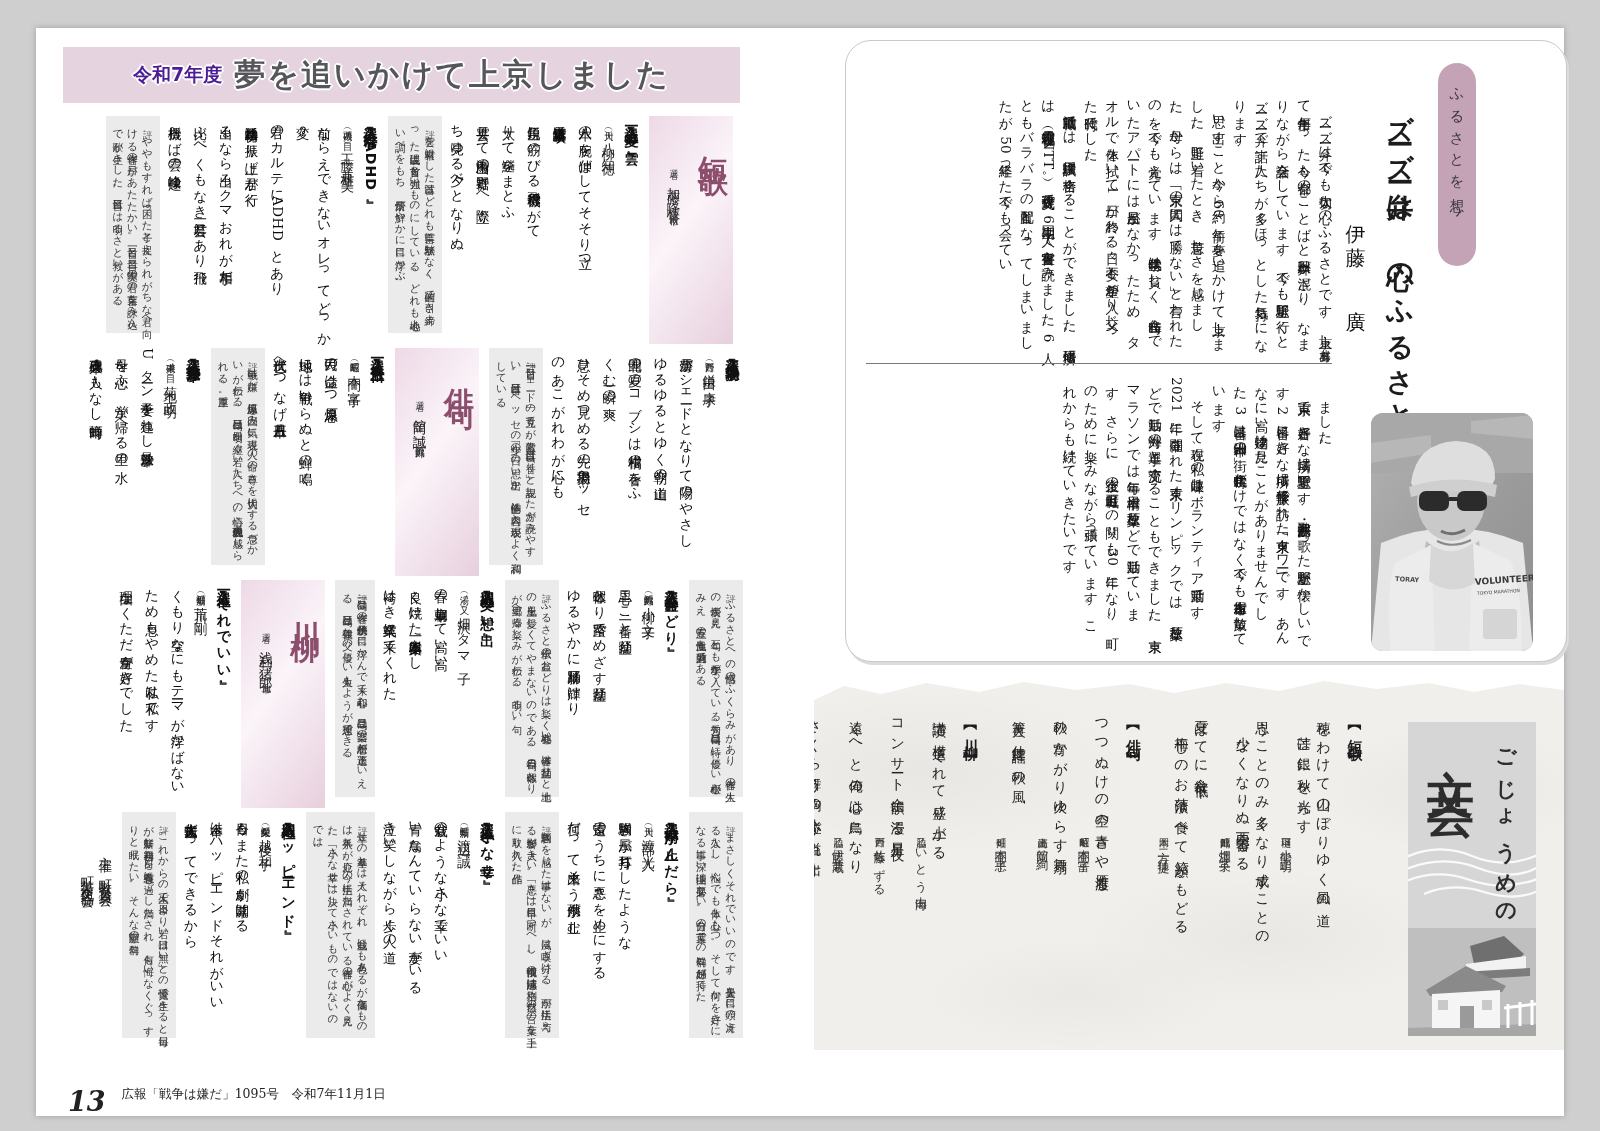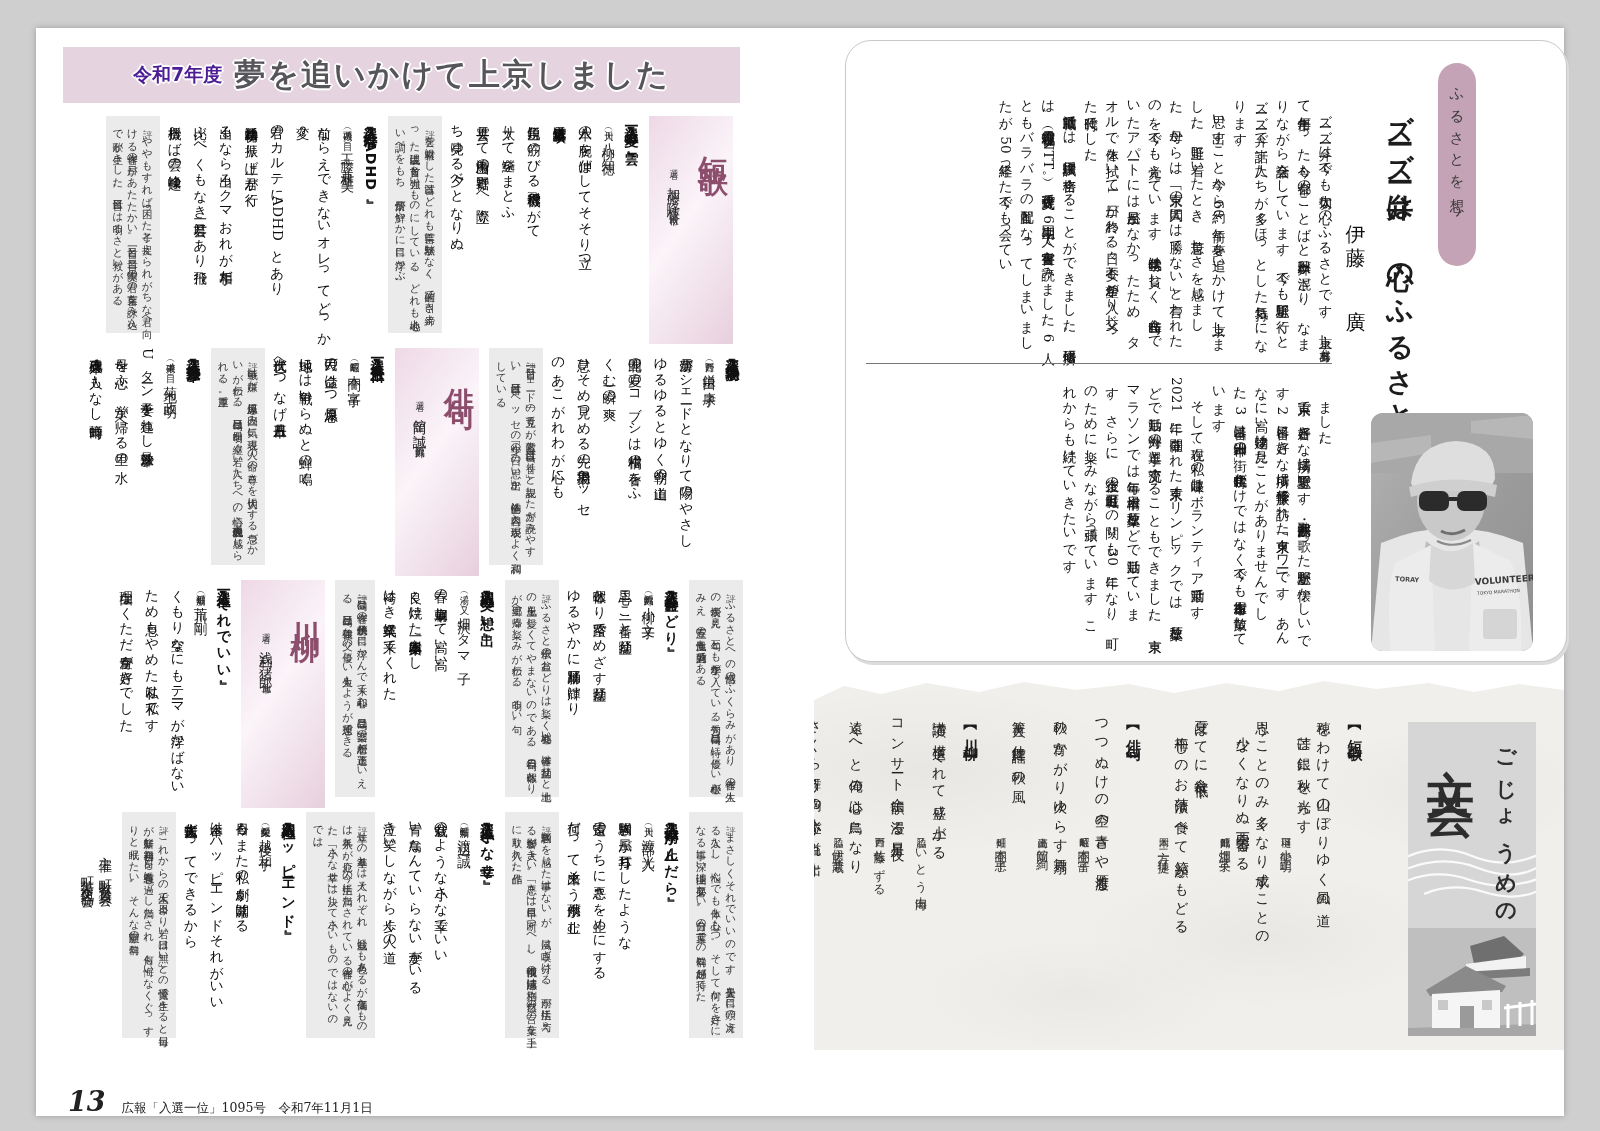--- a/index.html
+++ b/index.html
@@ -31,21 +31,21 @@
   .e-author{font-size:13.5px;padding-top:8px;font-family:"DejaVu Serif",serif;}
   .e-place{font-size:9.5px;color:#222;}
   .e-name{letter-spacing:4px;padding-top:8px;}
   .poem-line{font-size:13.5px;font-family:"DejaVu Serif","Liberation Serif",serif;
              letter-spacing:.5px;line-height:1.6;color:#0d0d0d;}
   .comment{height:90%;background:#ebebeb;padding:6px 5px;font-size:10.5px;line-height:1.4;
            color:#333;letter-spacing:0;}
   .c-label{font-size:9.5px;color:#666;padding-bottom:7px;}
   .note{padding-top:34px;font-size:13.5px;letter-spacing:3px;}
   .note-line.cont{padding-top:20px;}
-  #footer-left{position:absolute;left:32px;top:1058px;display:flex;align-items:flex-end;}
+  #footer-left{position:absolute;left:32px;top:1058px;display:flex;align-items:flex-start;}
   #footer-left .pgno{font-family:"DejaVu Serif",serif;font-style:italic;font-weight:bold;font-size:27px;color:#222;}
   #footer-left .ftxt{font-size:12.5px;margin-left:16px;color:#222;font-family:"DejaVu Serif",serif;}
   
   #article-box{position:absolute;left:809px;top:12px;width:720px;height:620px;background:#fff;
                border:1px solid #c9c9c9;border-radius:26px;box-shadow:2px 3px 0 #dcdcdc;}
   .badge{position:absolute;left:592px;top:22px;width:38px;height:188px;background:#c5a3b6;
          border-radius:19px;writing-mode:vertical-rl;font-size:14.5px;letter-spacing:5px;
          color:#3a3a3a;padding-top:15px;line-height:38px;}
   .a-title{position:absolute;left:536px;top:54px;writing-mode:vertical-rl;font-size:27px;
            letter-spacing:4px;font-family:"DejaVu Serif","Liberation Serif",serif;color:#1c1c1c;font-weight:600;}
@@ -214,21 +214,21 @@
         <div class="poem-line">大丈夫逆転だってできるから</div>
         <div class="comment"><span class="c-label">評</span><span class="c-text">これからの人生で「今日より若い日は無い」との覚悟で生きると毎日が新鮮な初舞台。一日を有意義に過ごし満たされ、何も悔いなくぐっすりと眠りたい。そんな願望の句群。</span></div>
       </div>
       <div class="note">
         <div class="note-line">主催：町教育委員会</div>
         <div class="note-line cont">町芸術文化協会</div>
       </div>
     </div>
   <div id="footer-left">
     <span class="pgno">13</span>
-    <span class="ftxt">広報「入選一位」1095号　令和7年11月1日</span>
+    <span class="ftxt">広報「戦争は嫌だ」1095号　令和7年11月1日</span>
   </div>
 
   <div id="article-box">
     <div class="badge">ふるさとを想う</div>
     <div class="a-title">ズーズー弁は、心のふるさと</div>
     <div class="a-author">伊藤　廣</div>
     <div class="a-note">（北村出身）</div>
     <div class="a-upper" id="a-upper">
         <p>ズーズー弁は今でも大切な心のふるさとです。上京して何十年たった今も都会のことばと秋田弁が混ざり、なまりながら会話をしています。今でも上野駅に行くとズーズー弁で話す人たちが多くほっとした気持ちになります。</p>
         <p>思い出すこと今から約60年前、夢を追いかけて上京しました。上野に着いたとき、息苦しさを感じました。母からは、「東京の人間には勝てない」と言われたのを今でも覚えています。学生時代は貧しく、当時住んでいたアパートには風呂がなかったため、タオルで体を拭いて1日が終わる日々。不安と希望が入り交じった時代でした。</p>

